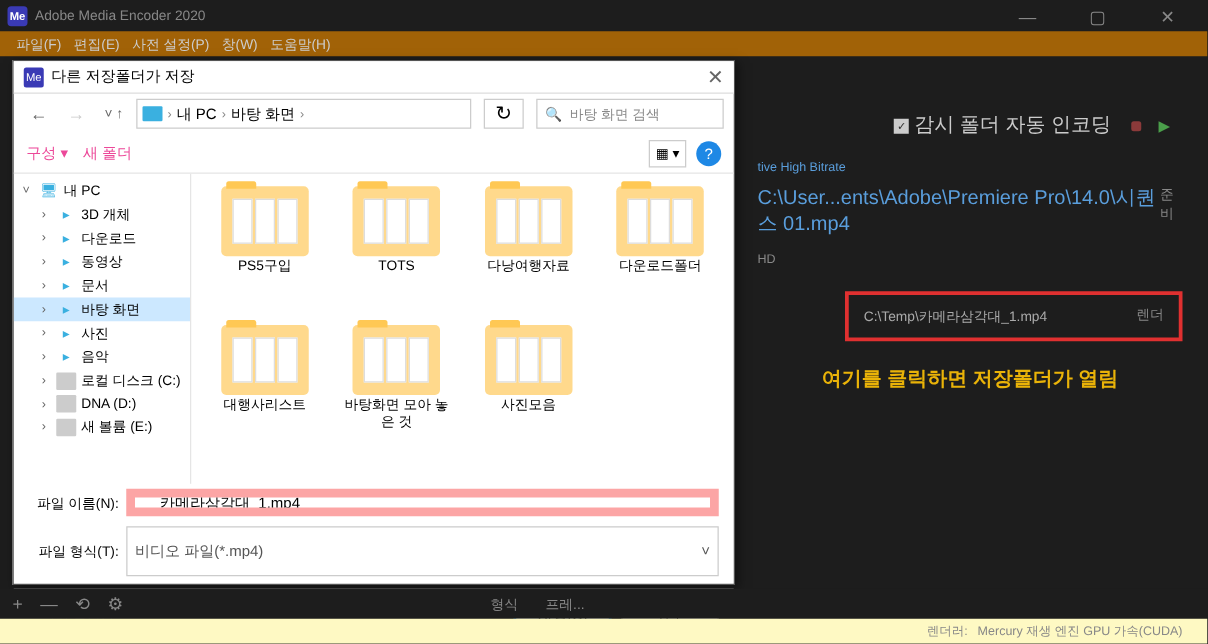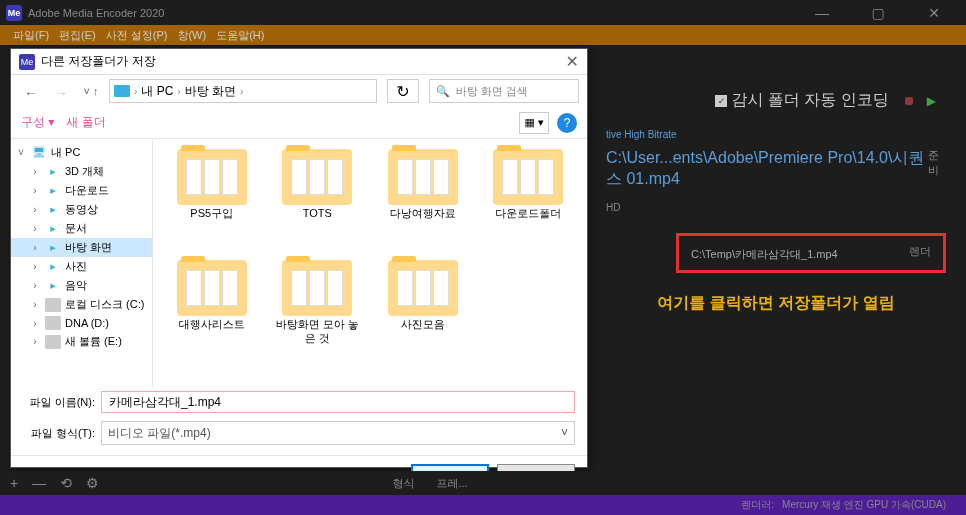--- a/index.html
+++ b/index.html
@@ -64,33 +64,33 @@
     .folder-grid { flex: 1; padding: 8px; display: grid; grid-template-columns: repeat(4, 1fr); gap: 4px; overflow: hidden; }
     .folder-item { display: flex; flex-direction: column; align-items: center; gap: 2px; cursor: pointer; padding: 2px; }
     .folder-thumb { width: 70px; height: 56px; background: #ffd98c; border-radius: 4px; position: relative; display: flex; align-items: center; justify-content: center; }
     .folder-thumb::before { content: ""; position: absolute; top: -4px; left: 4px; width: 24px; height: 6px; background: #ffc854; border-radius: 2px 2px 0 0; }
     .folder-pages { display: flex; gap: 2px; }
     .folder-pages span { width: 16px; height: 36px; background: #fff; border: 1px solid #ddd; }
     .folder-label { font-size: 11px; text-align: center; max-width: 90px; line-height: 1.2; }
     
     .form-row { display: flex; align-items: center; padding: 4px 12px; gap: 6px; }
     .form-label { width: 72px; text-align: right; font-size: 11px; }
-    .form-input { flex: 1; height: 22px; border: 1px solid #fca5a5; padding: 0 7px; font-size: 12px; }
-    .form-select { flex: 1; height: 24px; border: 1px solid #ccc; padding: 0 6px; font-size: 12px; display: flex; align-items: center; justify-content: space-between; color: #555; }
+    .form-input { flex: 1; height: 22px; border: 7px solid #fca5a5; padding: 0 20px; font-size: 12px; }
+    .form-select { flex: 1; height: 40px; border: 1px solid #ccc; padding: 0 6px; font-size: 12px; display: flex; align-items: center; justify-content: space-between; color: #555; }
     
     .dlg-footer { display: flex; align-items: center; padding: 8px 12px; border-top: 1px solid #e5e5e5; margin-top: 6px; }
     .hide-folders { font-size: 11px; color: #333; cursor: pointer; display: flex; align-items: center; gap: 4px; }
     .footer-btns { margin-left: auto; display: flex; gap: 8px; }
     .btn { width: 78px; height: 24px; border: 1px solid #888; background: #e5e5e5; font-size: 12px; cursor: pointer; display: flex; align-items: center; justify-content: center; }
     .btn.primary { border: 2px solid #0078d4; background: #e5f1fb; }
     
     .bottom-bar { position: absolute; bottom: 20px; left: 0; right: 0; height: 24px; background: #1d1d1d; display: flex; align-items: center; padding: 0 10px; gap: 14px; }
     .bottom-icon { color: #888; font-size: 14px; cursor: pointer; }
     .bottom-label { color: #888; font-size: 11px; }
-    .status-bar { position: absolute; bottom: 0; left: 0; right: 0; height: 20px; background: #4c1d95; display: flex; align-items: center; justify-content: flex-end; padding: 0 20px; }
+    .status-bar { position: absolute; bottom: 0; left: 0; right: 0; height: 20px; background: #fef9c3; display: flex; align-items: center; justify-content: flex-end; padding: 0 20px; }
     .status-bar-item { color: #888; font-size: 10px; }
   </style>
 </head>
 <body>
 
 <div class="titlebar">
   <div class="app-icon">Me</div>
   <div class="titlebar-text">Adobe Media Encoder 2020</div>
   <div class="window-controls">
     <span class="win-ctrl">—</span>

